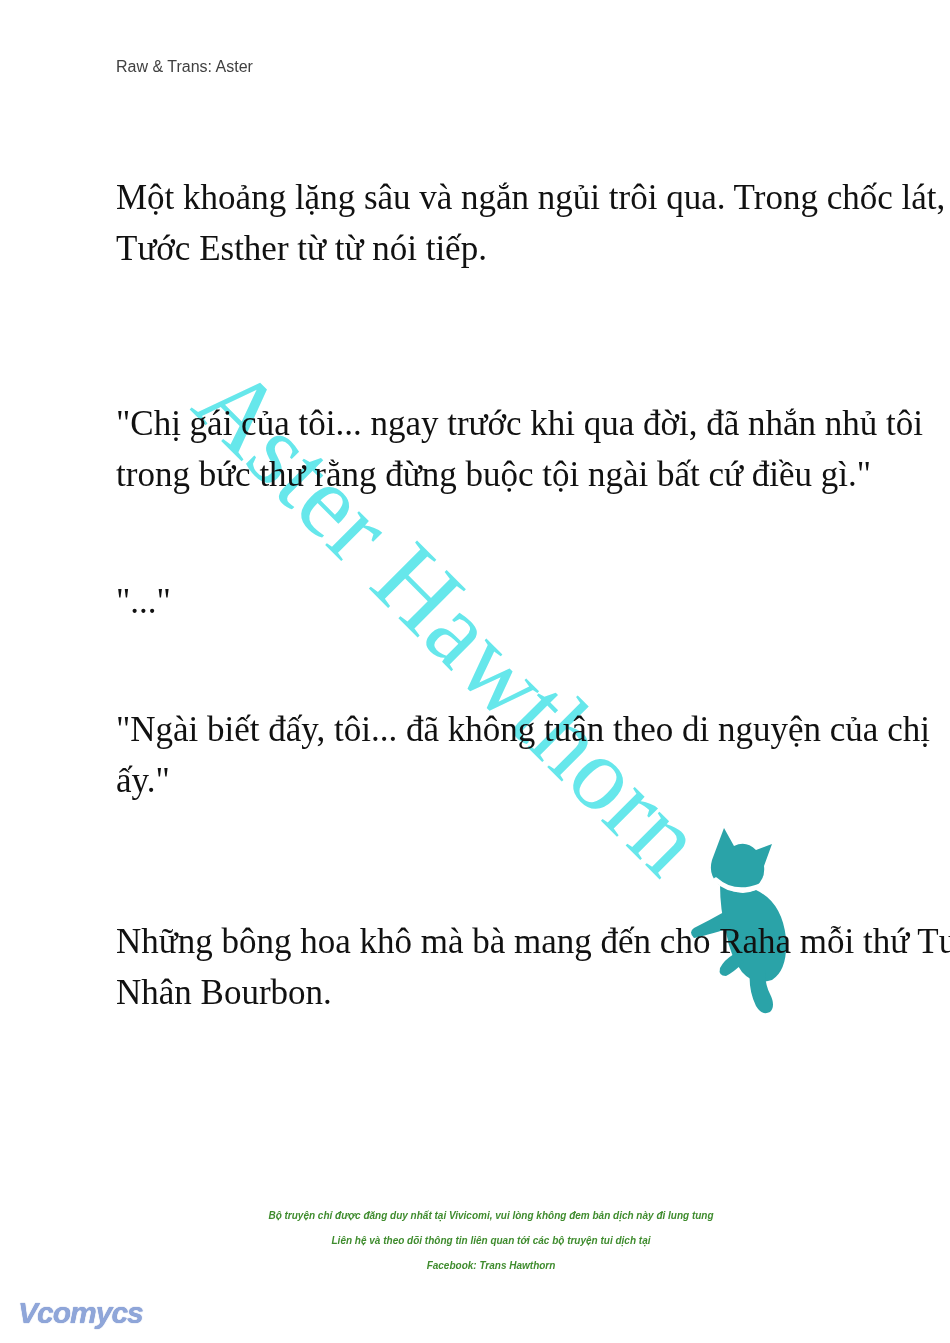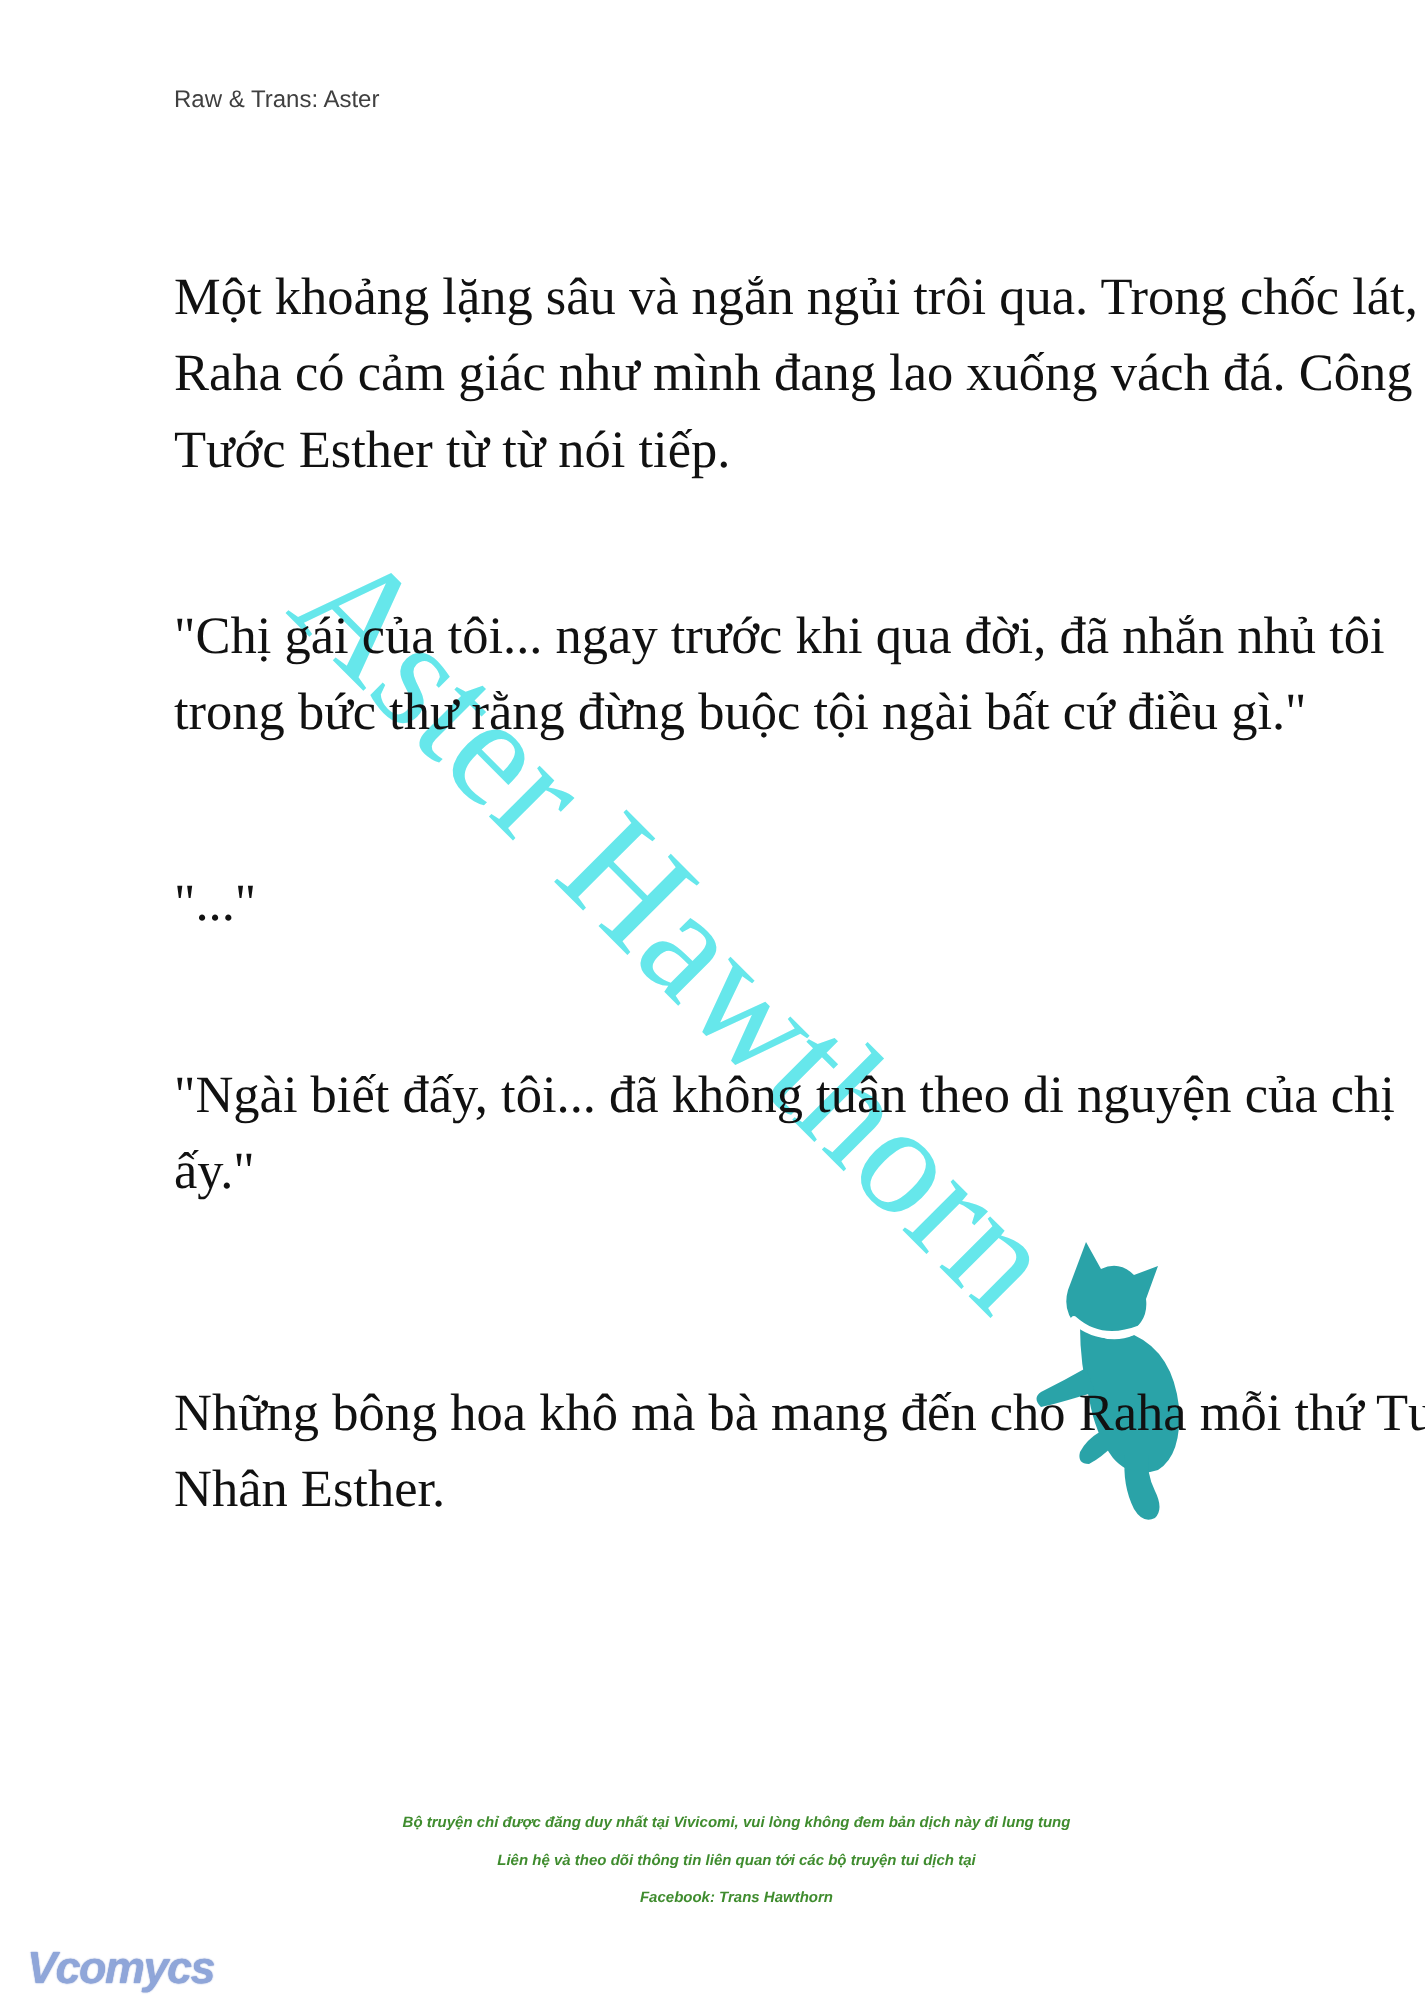--- a/index.html
+++ b/index.html
@@ -101,41 +101,40 @@
 
     <path d="M60 150 Q58 170 66 186 Q72 196 80 192 Q86 186 80 174 Q74 162 76 150 Z"></path>
   </g>
 
   <path d="M26 60 Q44 76 70 66" fill="none" stroke="#ffffff" stroke-width="5" stroke-linecap="round"></path>
 </svg>
 
 <div class="text-layer">
   <div class="para" style="top:172px;">
     <span class="line">Một khoảng lặng sâu và ngắn ngủi trôi qua. Trong chốc lát,</span>
-    <span class="line">Raha có cảm giác như mình đang lao xuống vách đá. Công</span>
     <span class="line">Tước Esther từ từ nói tiếp.</span>
   </div>
 
   <div class="para" style="top:398px;">
     <span class="line">"Chị gái của tôi... ngay trước khi qua đời, đã nhắn nhủ tôi</span>
     <span class="line">trong bức thư rằng đừng buộc tội ngài bất cứ điều gì."</span>
   </div>
 
   <div class="para" style="top:576px;">
     <span class="line">"..."</span>
   </div>
 
   <div class="para" style="top:704px;">
     <span class="line">"Ngài biết đấy, tôi... đã không tuân theo di nguyện của chị</span>
     <span class="line">ấy."</span>
   </div>
 
   <div class="para" style="top:916px;">
     <span class="line">Những bông hoa khô mà bà mang đến cho Raha mỗi thứ Tư</span>
-    <span class="line">Nhân Esther.</span>
+    <span class="line">Nhân Bourbon.</span>
   </div>
 </div>
 
 <div class="footer" style="top:1210px;">Bộ truyện chỉ được đăng duy nhất tại Vivicomi, vui lòng không đem bản dịch này đi lung tung</div>
 <div class="footer" style="top:1235px;">Liên hệ và theo dõi thông tin liên quan tới các bộ truyện tui dịch tại</div>
 <div class="footer" style="top:1260px;">Facebook: Trans Hawthorn</div>
 
 <div class="logo">Vcomycs</div>
 
 </body></html>

